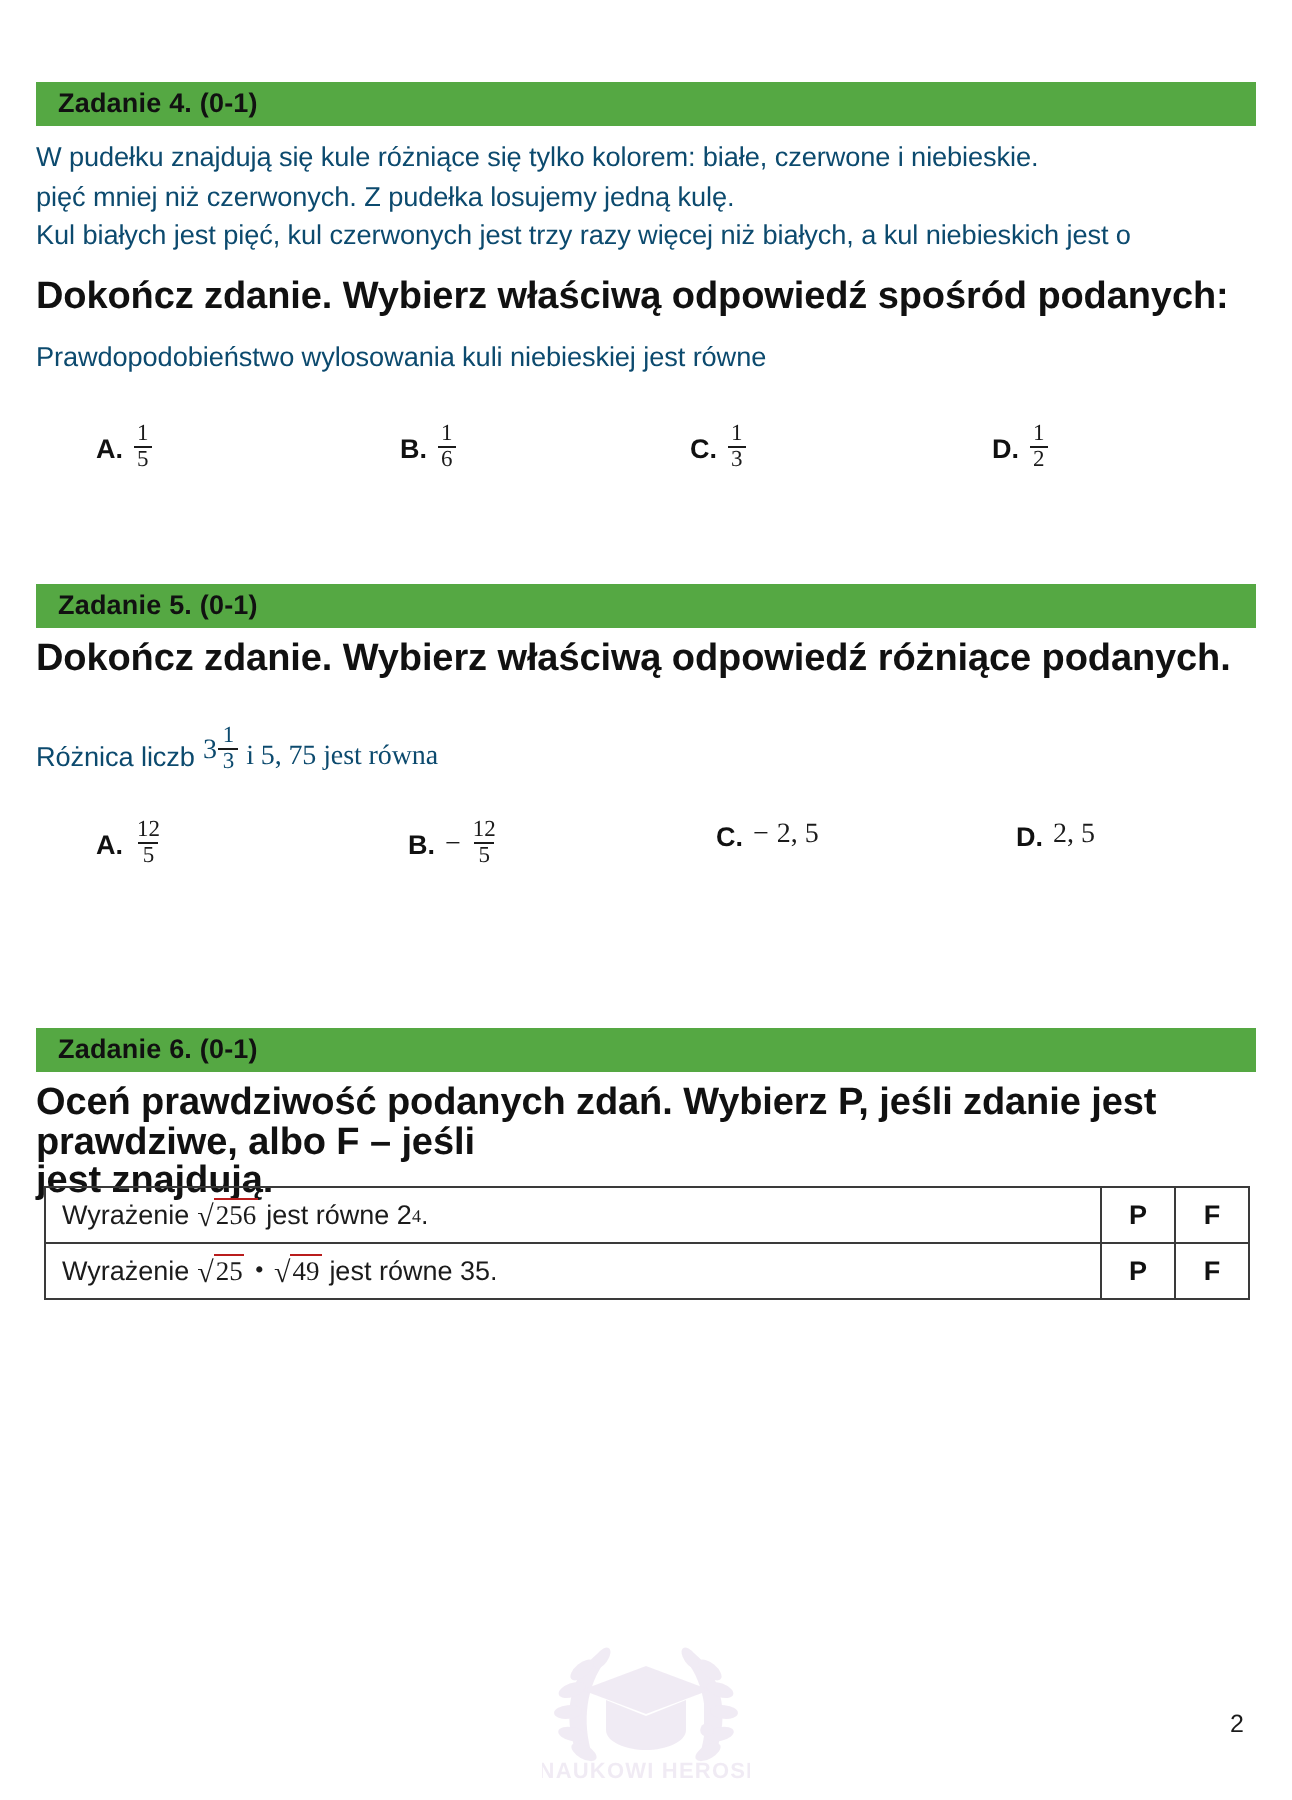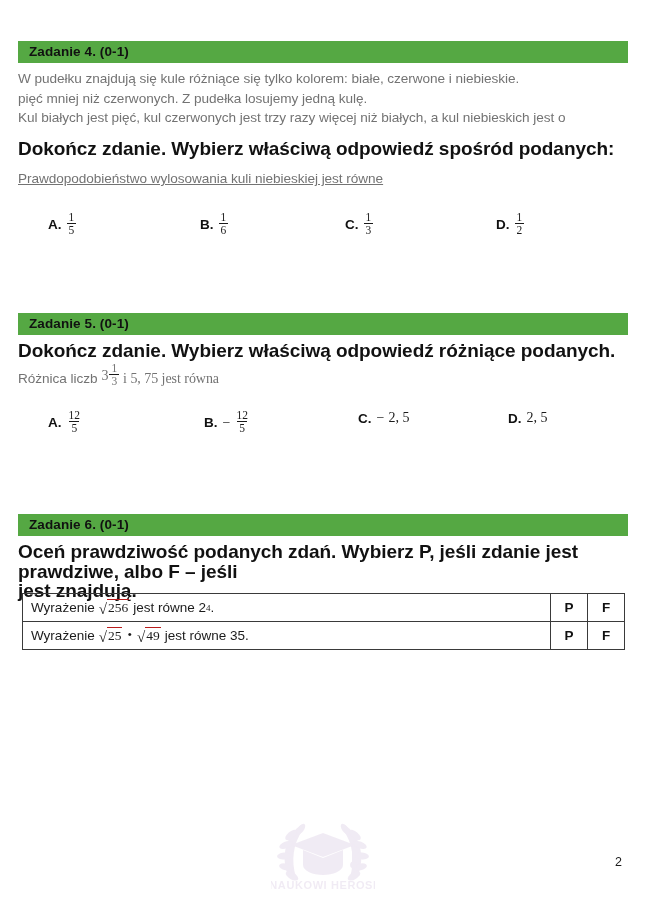--- a/index.html
+++ b/index.html
@@ -38,21 +38,21 @@
     line-height: 22px;
     height: 22px;
     padding-left: 11px;
     box-sizing: border-box;
     letter-spacing: 0.1px;
   }
 
   .body-text {
     font-size: 13.6px;
     line-height: 19.5px;
-    color: #737373;
+    color: #0c4a6e;
     margin-top: 6px;
     letter-spacing: -0.05px;
   }
 
   .bold-instr {
     font-size: 19px;
     line-height: 19.5px;
     font-weight: bold;
     color: #111111;
     letter-spacing: -0.05px;
@@ -223,21 +223,21 @@
       <div>pięć mniej niż czerwonych. Z pudełka losujemy jedną kulę.</div>
       <div>Kul białych jest pięć, kul czerwonych jest trzy razy więcej niż białych, a kul niebieskich jest o</div>
     </div>
   </div>
 
   <div class="task" style="top:139px;">
     <div class="bold-instr">Dokończ zdanie. Wybierz właściwą odpowiedź spośród podanych:</div>
   </div>
 
   <div class="task" style="top:169px;">
-    <div class="body-text" style="margin-top:0;text-decoration:underline;">Prawdopodobieństwo wylosowania kuli niebieskiej jest równe</div>
+    <div class="body-text" style="margin-top:0;">Prawdopodobieństwo wylosowania kuli niebieskiej jest równe</div>
   </div>
 
   <div class="answers" style="top:212px;">
     <div class="answer" style="left:30px;">
       <span class="letter">A.</span>
       <span class="frac">
         <span class="num">1</span>
         <span class="den">5</span>
       </span>
     </div>
@@ -257,21 +257,21 @@
     </div>
     <div class="answer" style="left:478px;">
       <span class="letter">D.</span>
       <span class="frac">
         <span class="num">1</span>
         <span class="den">2</span>
       </span>
     </div>
   </div>
 
-  <div class="task" style="top:313px;">
+  <div class="task" style="top:292px;">
     <div class="task-header">Zadanie 5. (0-1)</div>
     <div class="bold-instr" style="margin-top:6px;">Dokończ zdanie. Wybierz właściwą odpowiedź różniące podanych.</div>
   </div>
 
   <div class="task" style="top:363px;">
     <div class="body-text" style="margin-top:0; display:flex; align-items:flex-end;">
       <span>Różnica liczb</span>
       <span class="gap"></span>
       <span class="mixed">
         <span class="whole">3</span>

